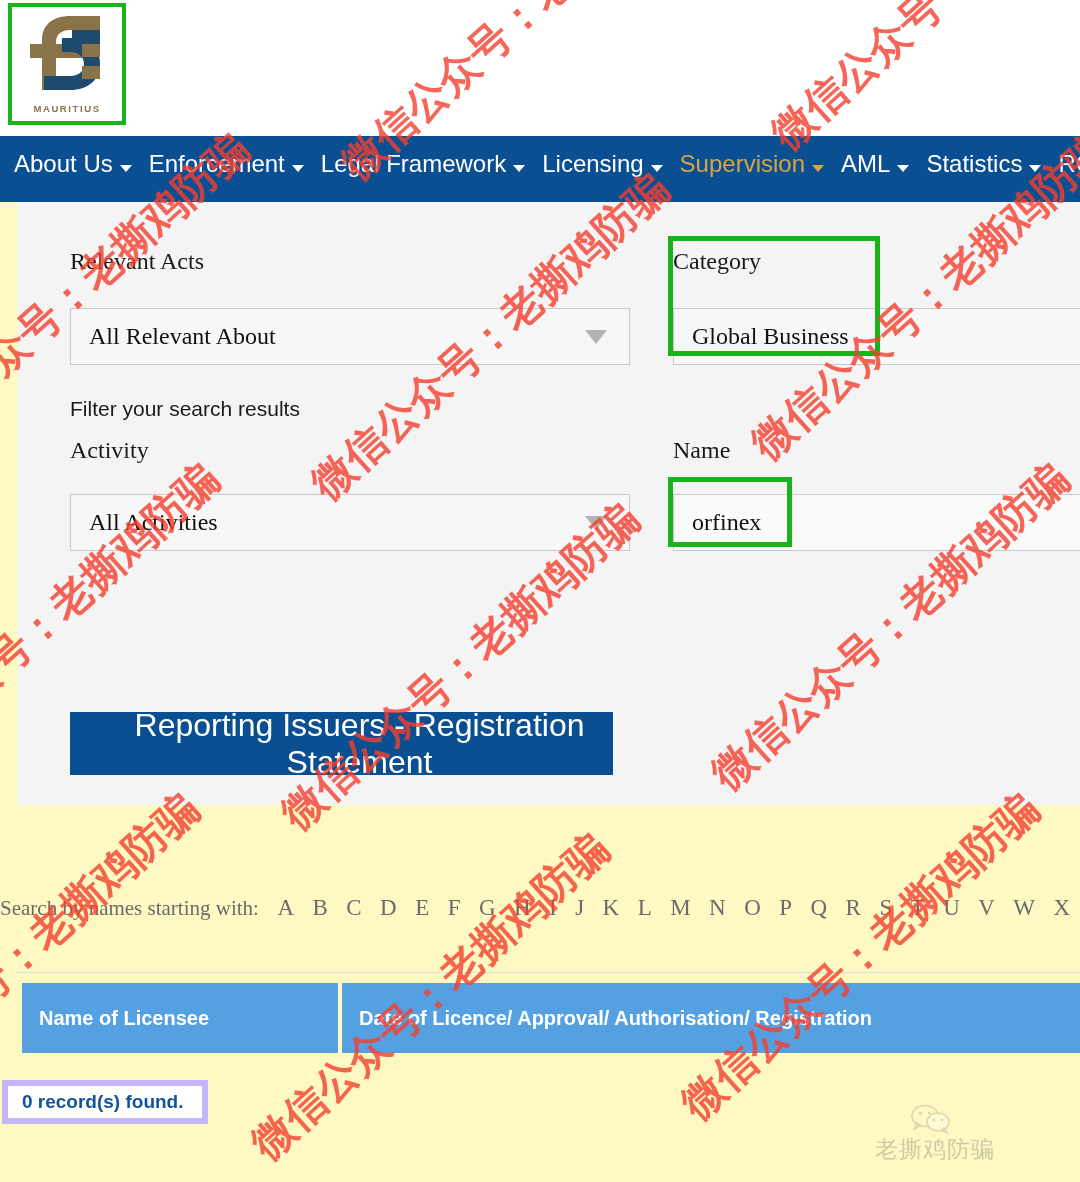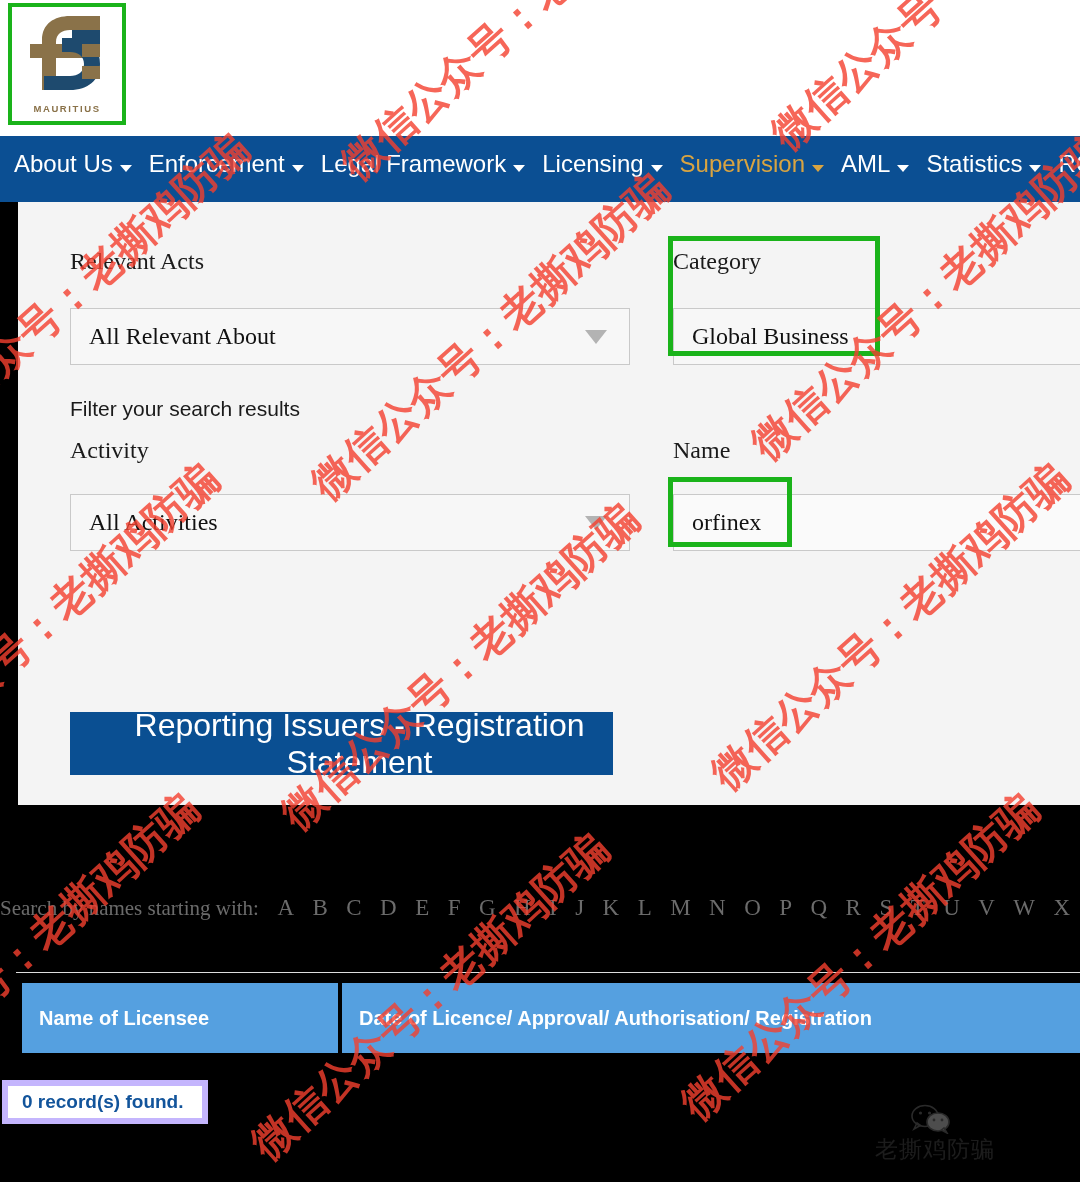--- a/index.html
+++ b/index.html
@@ -6,21 +6,21 @@
   html, body {
     width: 1080px; height: 1182px;
     background: #ffffff;
     font-family: "Liberation Sans", sans-serif;
     overflow: hidden;
   }
   #page {
     position: relative;
     width: 1080px; height: 1182px;
     overflow: hidden;
-    background: #000000;
+    background: #fef9c3;
   }
 
   
   .header-band {
     position: absolute; left: 0; top: 0;
     width: 1080px; height: 136px;
     background: #ffffff;
   }
   .logo-box {
     position: absolute; left: 8px; top: 3px;

